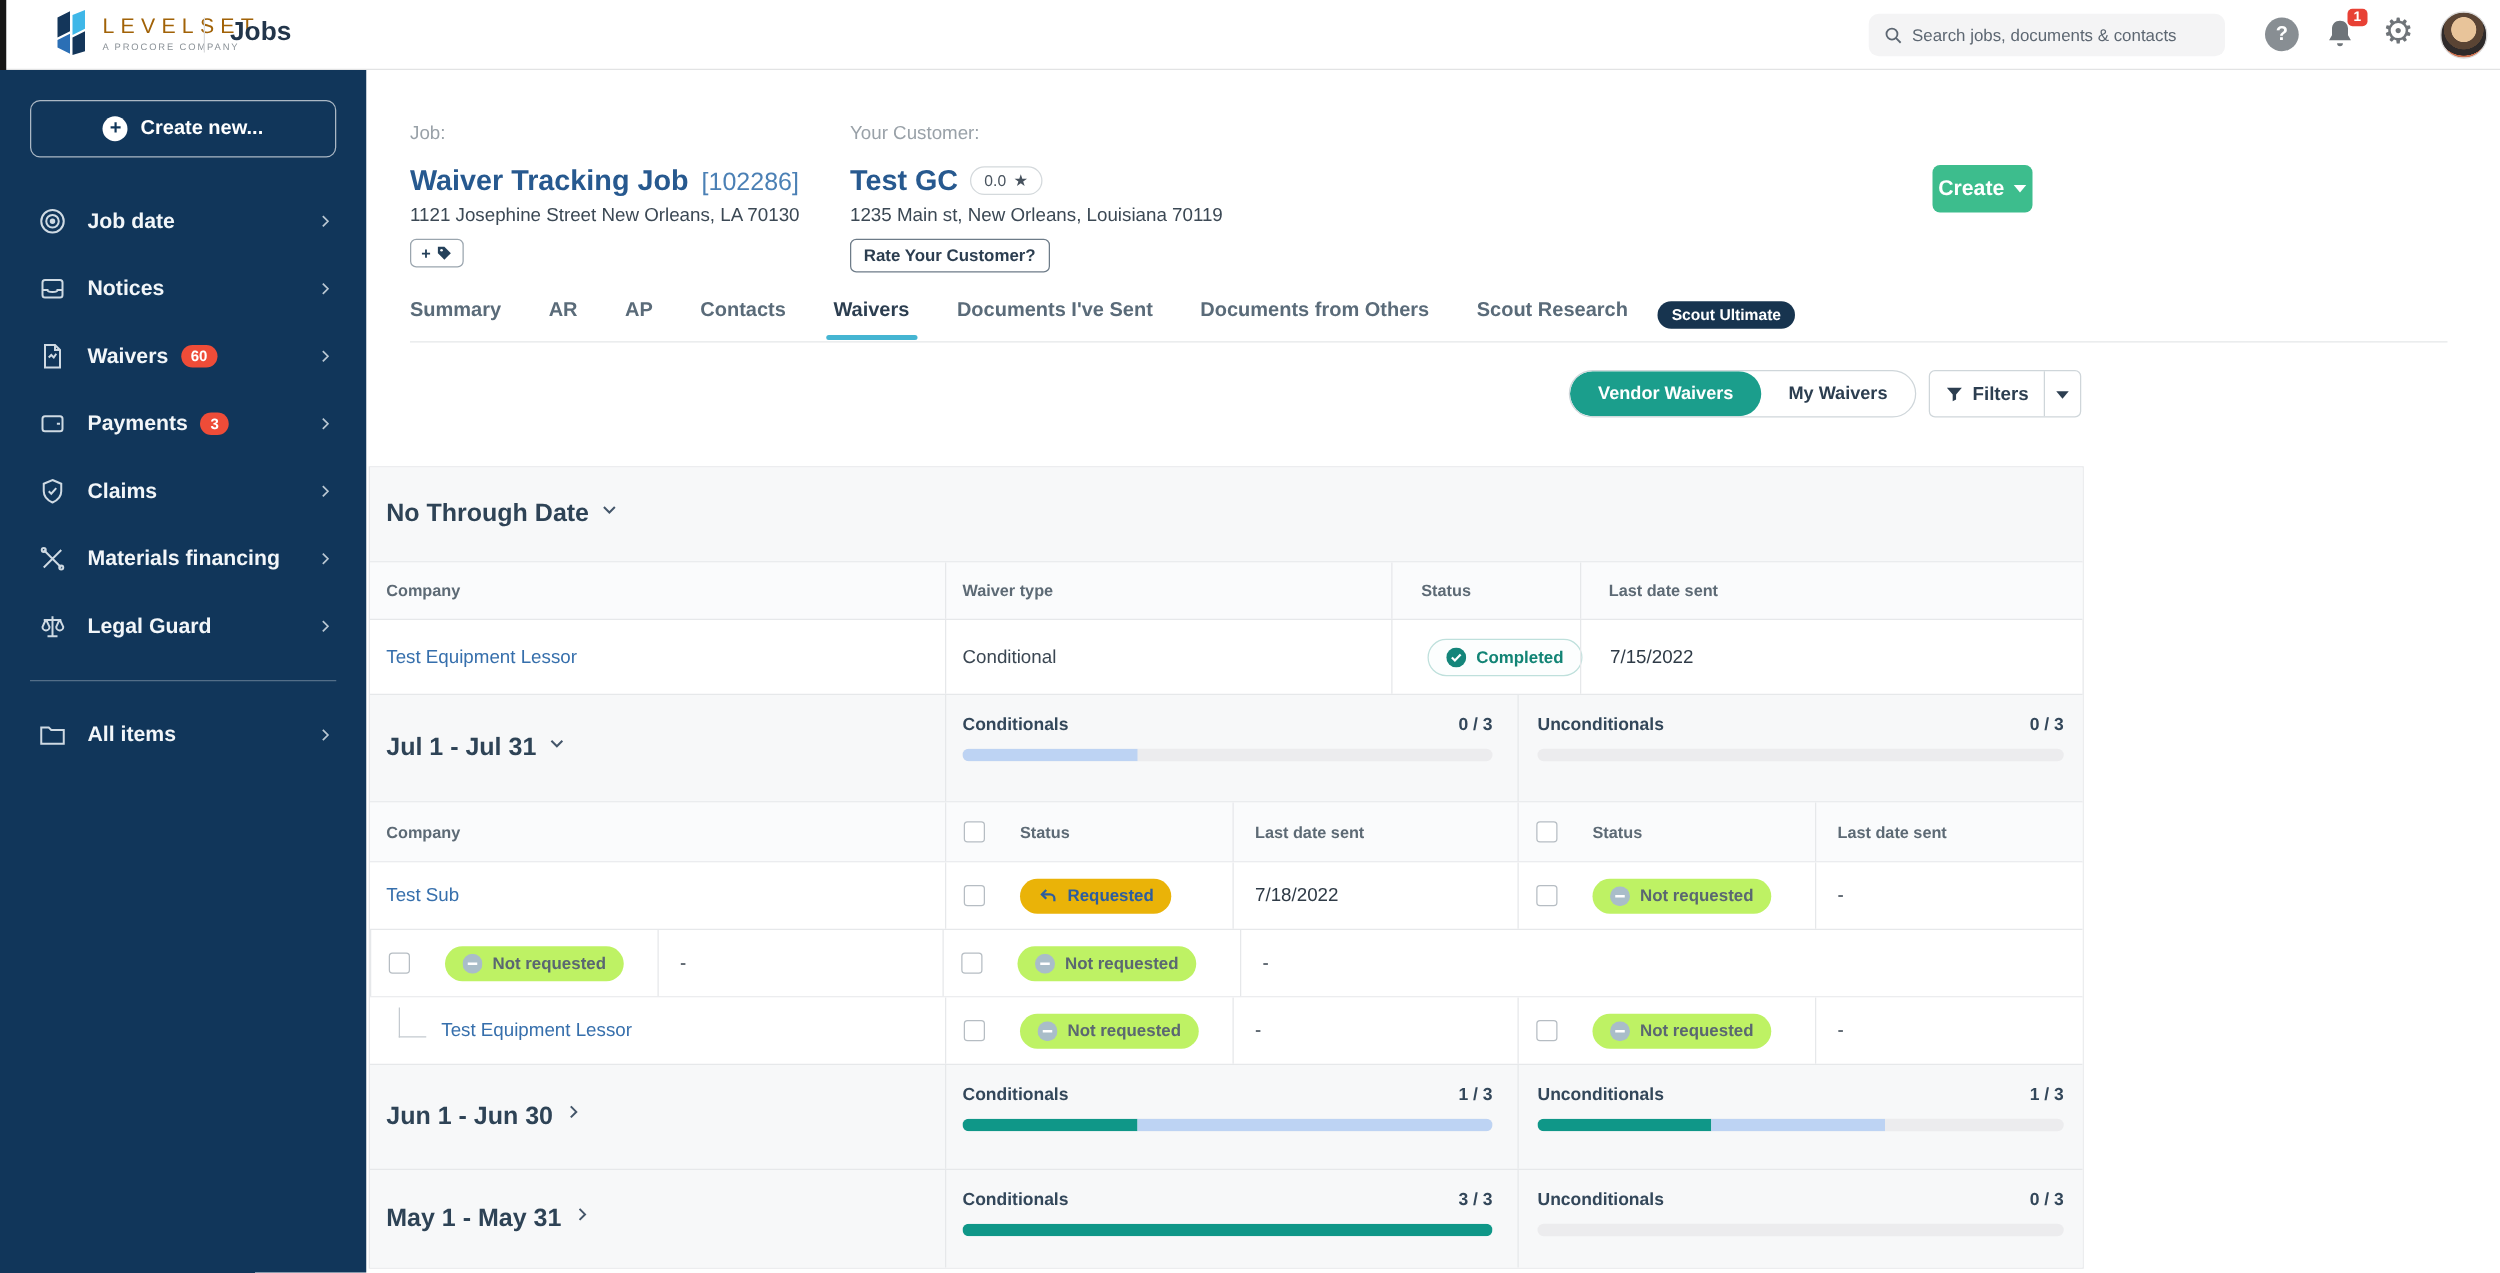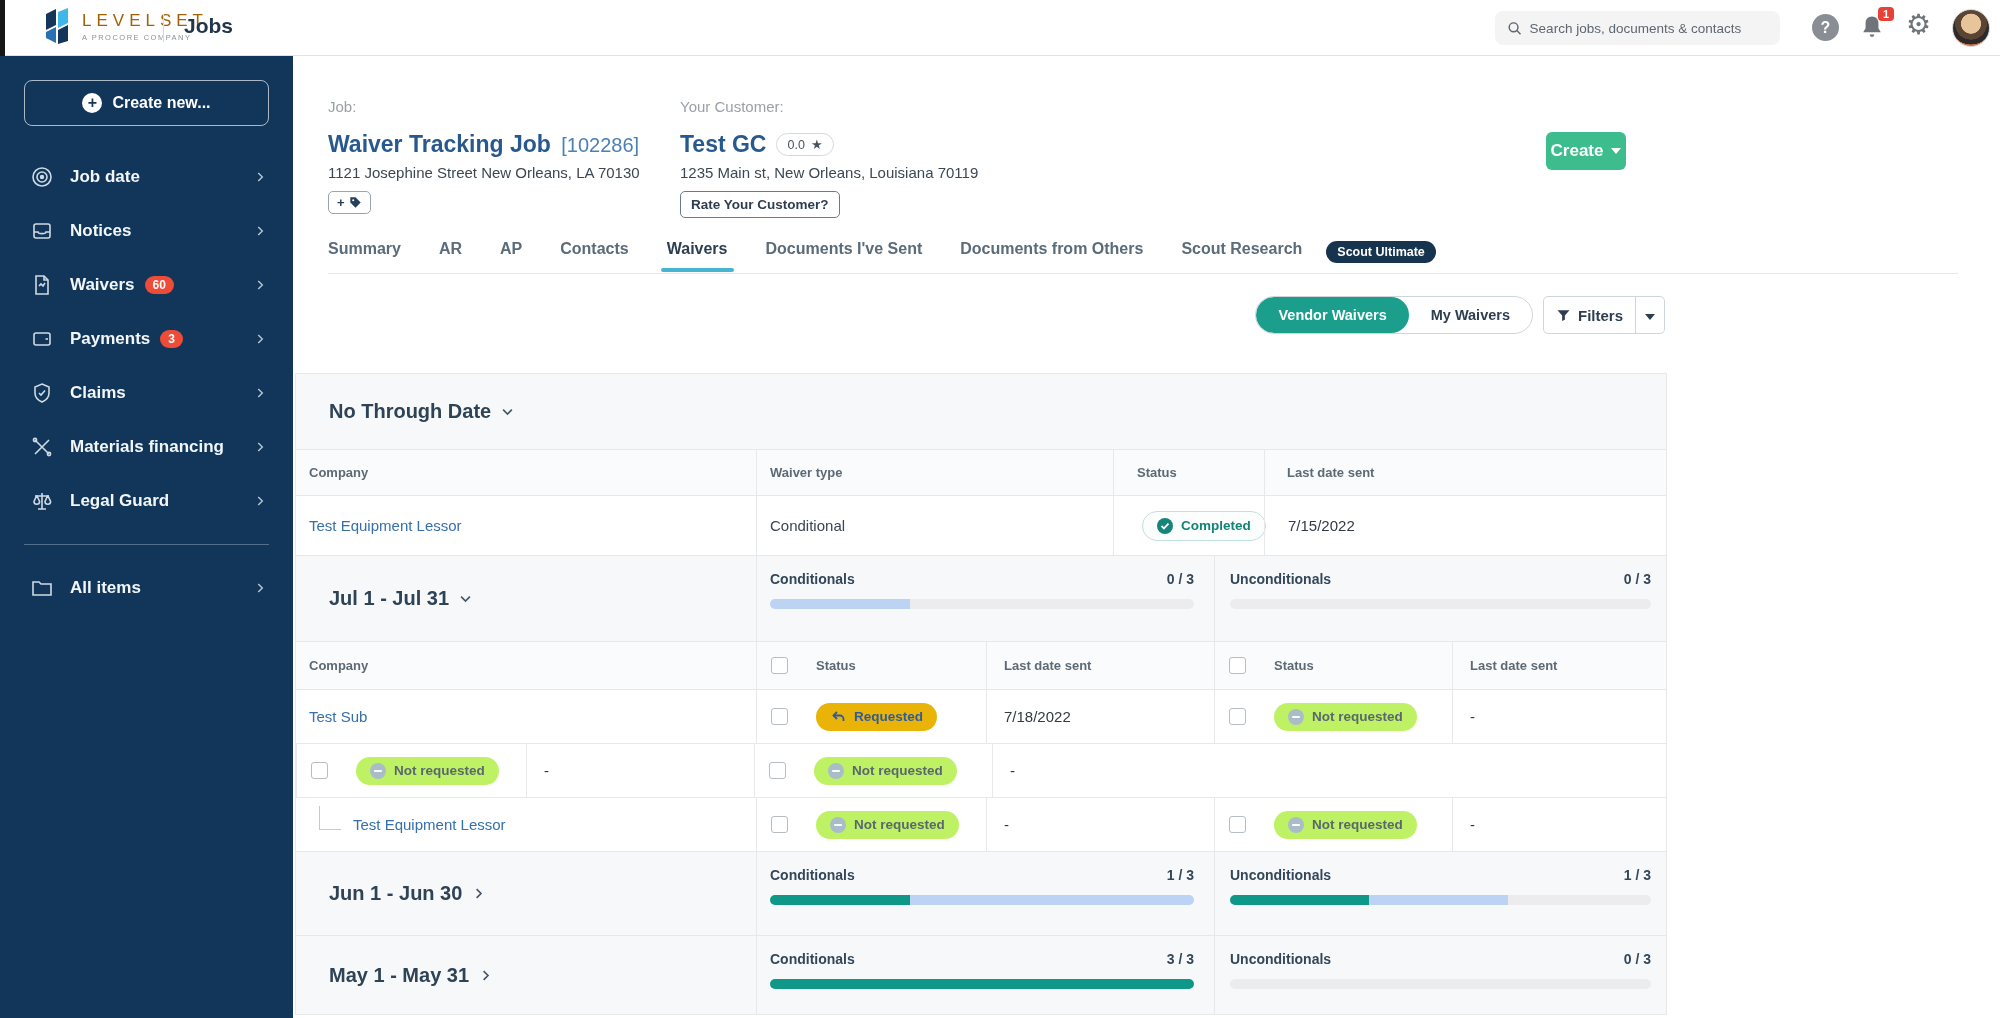--- a/index.html
+++ b/index.html
@@ -100,21 +100,21 @@
   .filters-sep { width:1px; height:100%; background:#cfd6da; }
   .filters-caret { padding:0 9px; color:#2c3e50; }
 
   
   .panel { position:absolute; left:2px; top:317px; width:1372px; border:1px solid #e6e8ea; background:#fff; }
   .row { display:flex; border-bottom:1px solid #e6e8ea; }
   .row:last-child { border-bottom:none; }
   .sec-head { background:#f7f8f9; align-items:center; }
   .sec-title-cell { width:460px; flex:none; display:flex; align-items:center; gap:10px; padding-left:13px;
                     align-self:stretch; }
-  .sec-title { font-size:20px; font-weight:bold; color:#2e4356; cursor:pointer; display:flex; align-items:center; gap:9px;margin-left:20px; }
+  .sec-title { font-size:20px; font-weight:bold; color:#2e4356; cursor:pointer; display:flex; align-items:flex-start; gap:9px; }
   .chev { width:15px; height:15px; color:#44566a; }
   .prog-cell { flex:none; padding:15px 20px 15px 13px; align-self:stretch; }
   .prog-cell.cond { width:458px; border-left:1px solid #e6e8ea; }
   .prog-cell.uncond { width:454px; border-left:1px solid #e6e8ea; padding-left:15px; padding-right:17px; }
   .prog-top { display:flex; justify-content:space-between; font-size:14px; font-weight:bold; color:#33475a; }
   .bar { margin-top:12px; height:10px; border-radius:6px; background:#ececee; overflow:hidden; display:flex; }
   .bar .seg { height:100%; }
 
   .col-head { background:#fafbfc; }
   .col-head .hcell { font-size:13px; font-weight:bold; color:#5d6a75; display:flex; align-items:center; }

